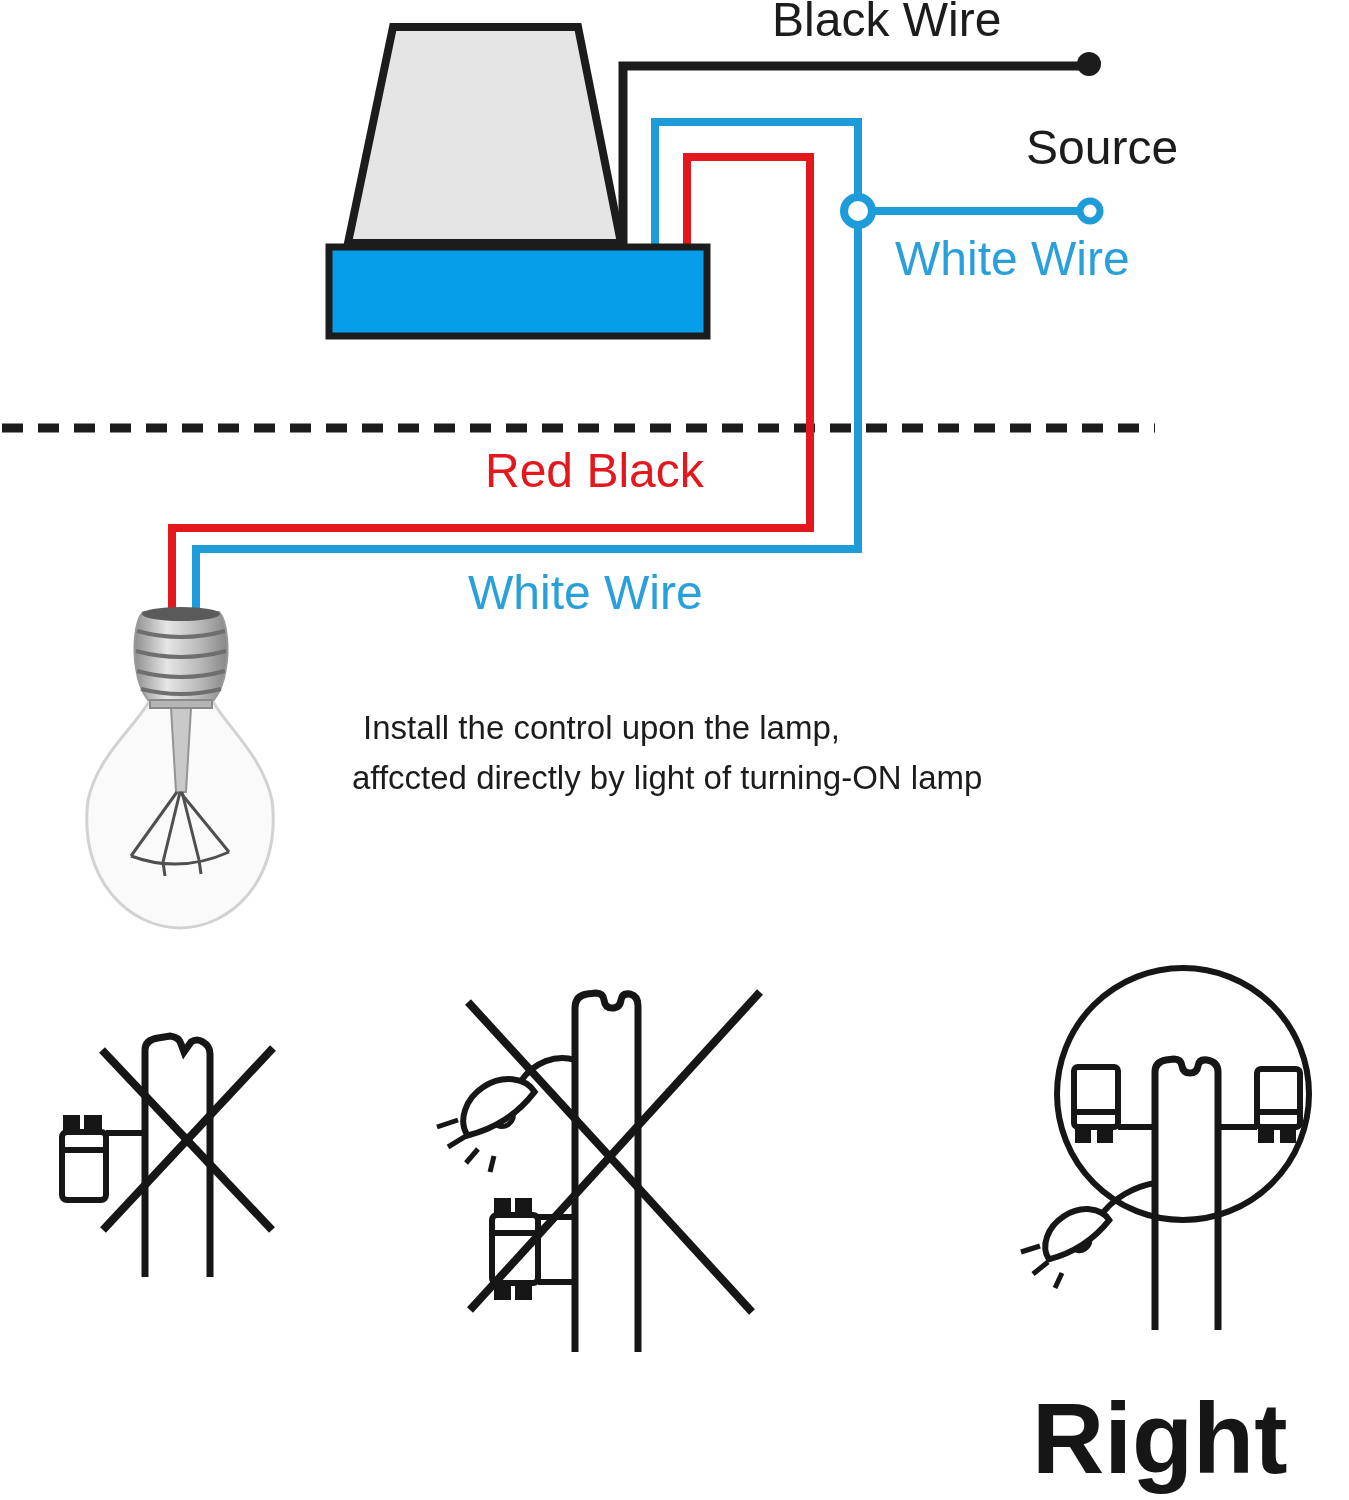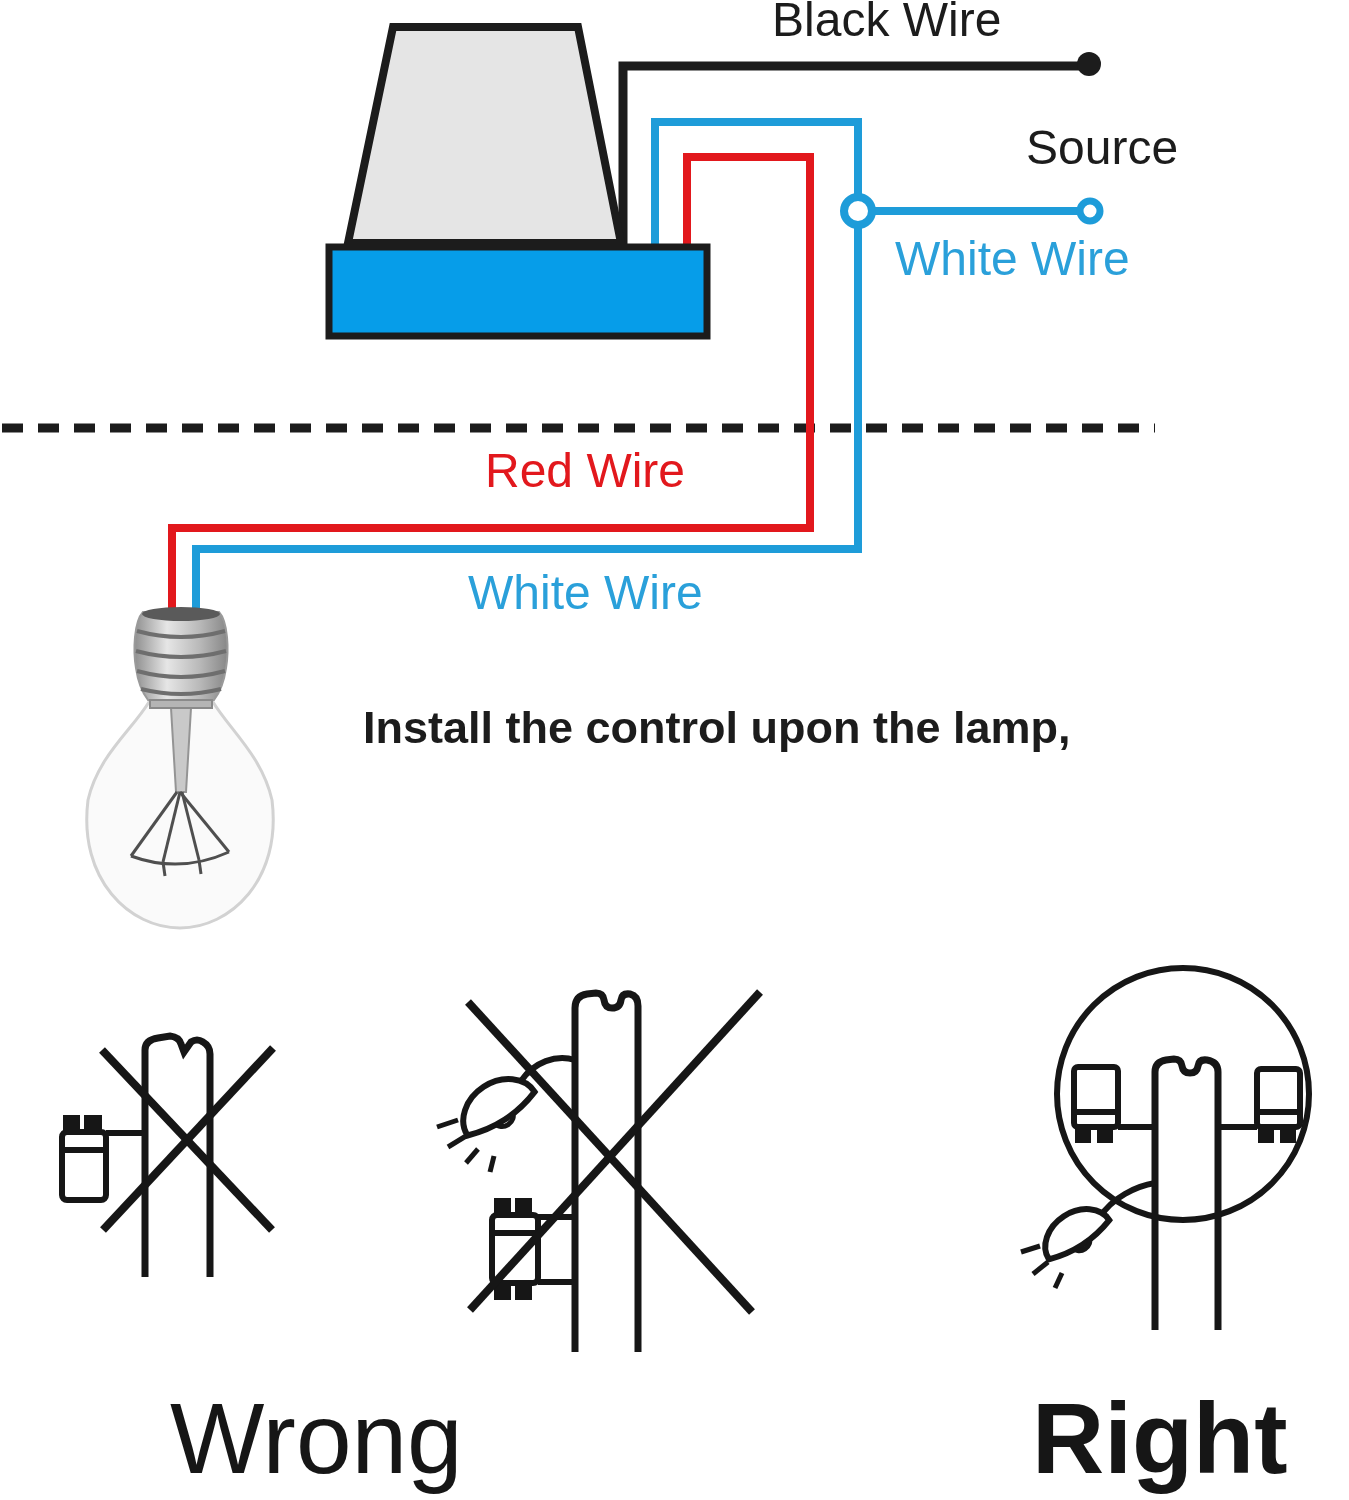--- a/index.html
+++ b/index.html
@@ -15,21 +15,21 @@
     position:relative;width:1349px;height:1500px;background:#ffffff;
     font-family:"Liberation Sans", sans-serif;overflow:hidden;padding-left:22px;
   }
   .canvas svg{position:absolute;left:0;top:0;}
   .label{position:absolute;white-space:nowrap;line-height:1;letter-spacing:0;}
   .lbl-black-wire{left:772px;top:-4px;font-size:48px;color:var(--ink);}
   .lbl-source{left:1026px;top:124px;font-size:48px;color:var(--ink);}
   .lbl-white-wire-src{left:895px;top:235px;font-size:48px;color:var(--label-blue);}
   .lbl-red-wire{left:485px;top:447px;font-size:48px;color:var(--wire-red);}
   .lbl-white-wire-lamp{left:468px;top:569px;font-size:48px;color:var(--label-blue);}
-  .note{position:absolute;left:352px;top:703px;font-size:45px;font-weight:bold;color:var(--ink);line-height:50px;}
+  .note{position:absolute;left:352px;top:703px;font-size:33px;font-weight:normal;color:var(--ink);line-height:50px;}
   .note .l1{margin-left:11px;}
   .lbl-wrong{left:170px;top:1388px;font-size:100px;color:#161616;}
   .lbl-right{left:1032px;top:1388px;font-size:100px;color:#161616;font-weight:bold;}
 </style>
 </head>
 <body>
 
 <div class="canvas">
 
   <svg width="1349" height="1500" viewBox="0 0 1349 1500">
@@ -161,22 +161,22 @@
         <line x1="1040" y1="1246" x2="1021" y2="1252"></line>
         <line x1="1048" y1="1262" x2="1033" y2="1274"></line>
         <line x1="1062" y1="1273" x2="1055" y2="1288"></line>
       </g>
     </g>
   </svg>
 
   <div class="label lbl-black-wire">Black Wire</div>
   <div class="label lbl-source">Source</div>
   <div class="label lbl-white-wire-src">White Wire</div>
-  <div class="label lbl-red-wire">Red Wire</div>
+  <div class="label lbl-red-wire">Red Black</div>
   <div class="label lbl-white-wire-lamp">White Wire</div>
 
   <div class="note">
     <div class="l1">Install the control upon the lamp,</div>
+    <div class="l2">affccted directly by light of turning-ON lamp</div>
   </div>
 
-  <div class="label lbl-wrong">Wrong</div>
   <div class="label lbl-right">Right</div>
 </div>
 
 </body></html>

